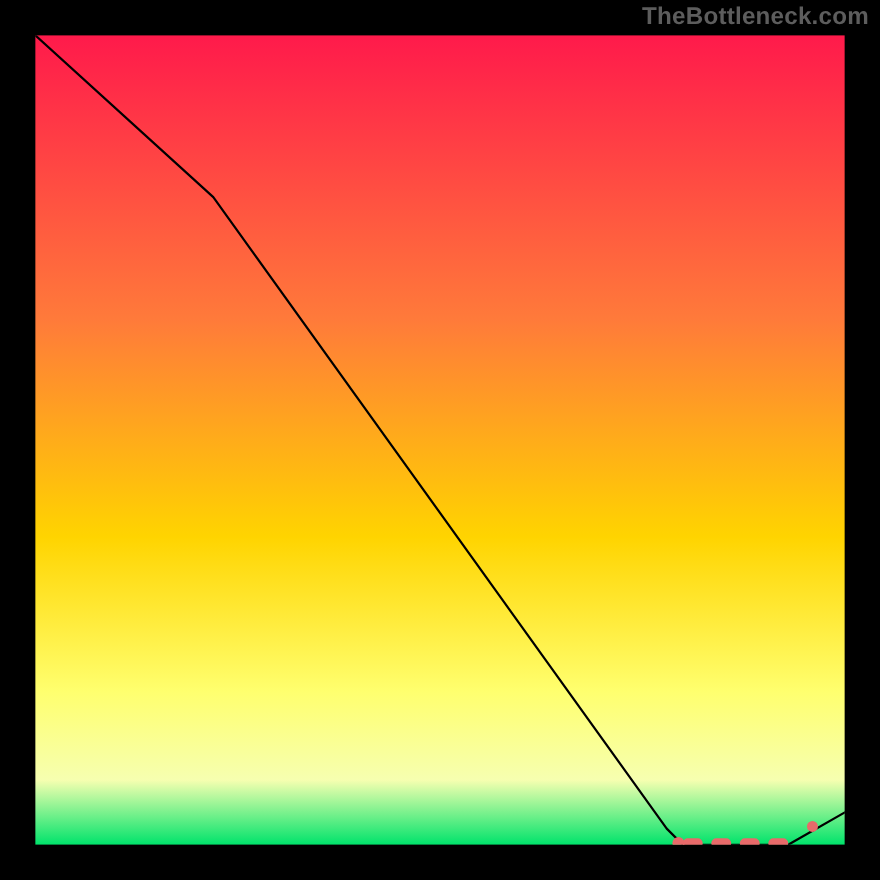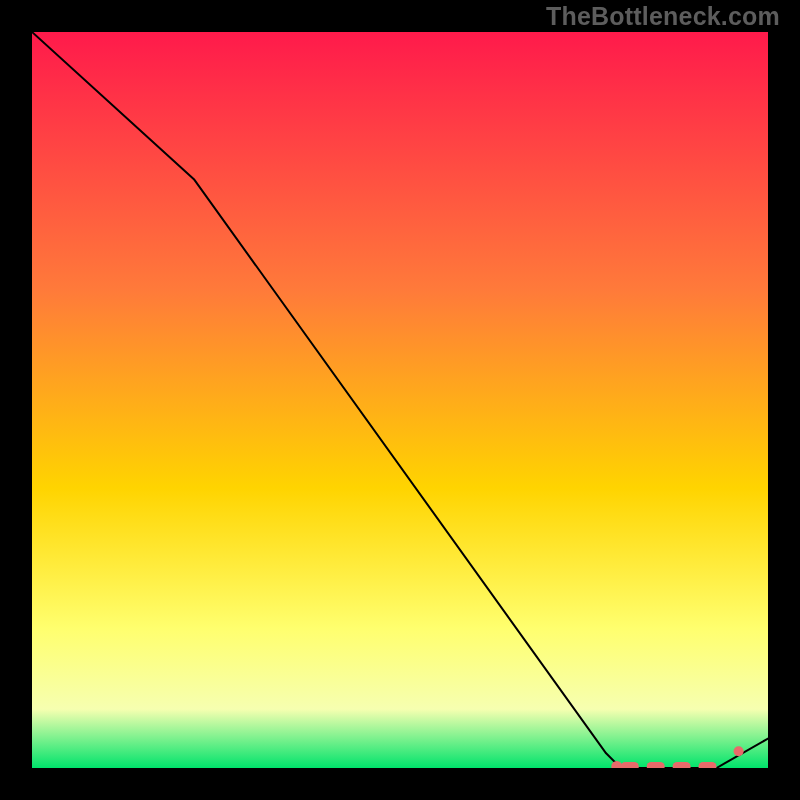--- a/index.html
+++ b/index.html
@@ -13,23 +13,23 @@
   }
   .frame {
     position: relative;
     width: 800px;
     height: 800px;
     background: #000;
   }
   .watermark {
     position: absolute;
     top: 2px;
-    right: 20px;
+    right: 10px;
     color: #5d5d5d;
-    font-size: 25px;
+    font-size: 22px;
     font-weight: 600;
     letter-spacing: 0.2px;
     z-index: 10;
   }
   .plot {
     position: absolute;
     left: 32px;
     top: 32px;
     width: 736px;
     height: 736px;

